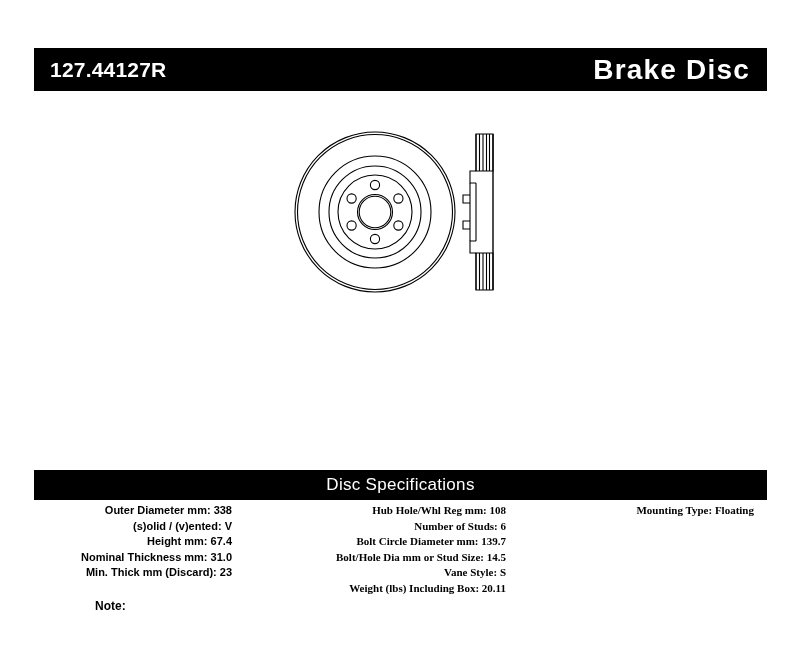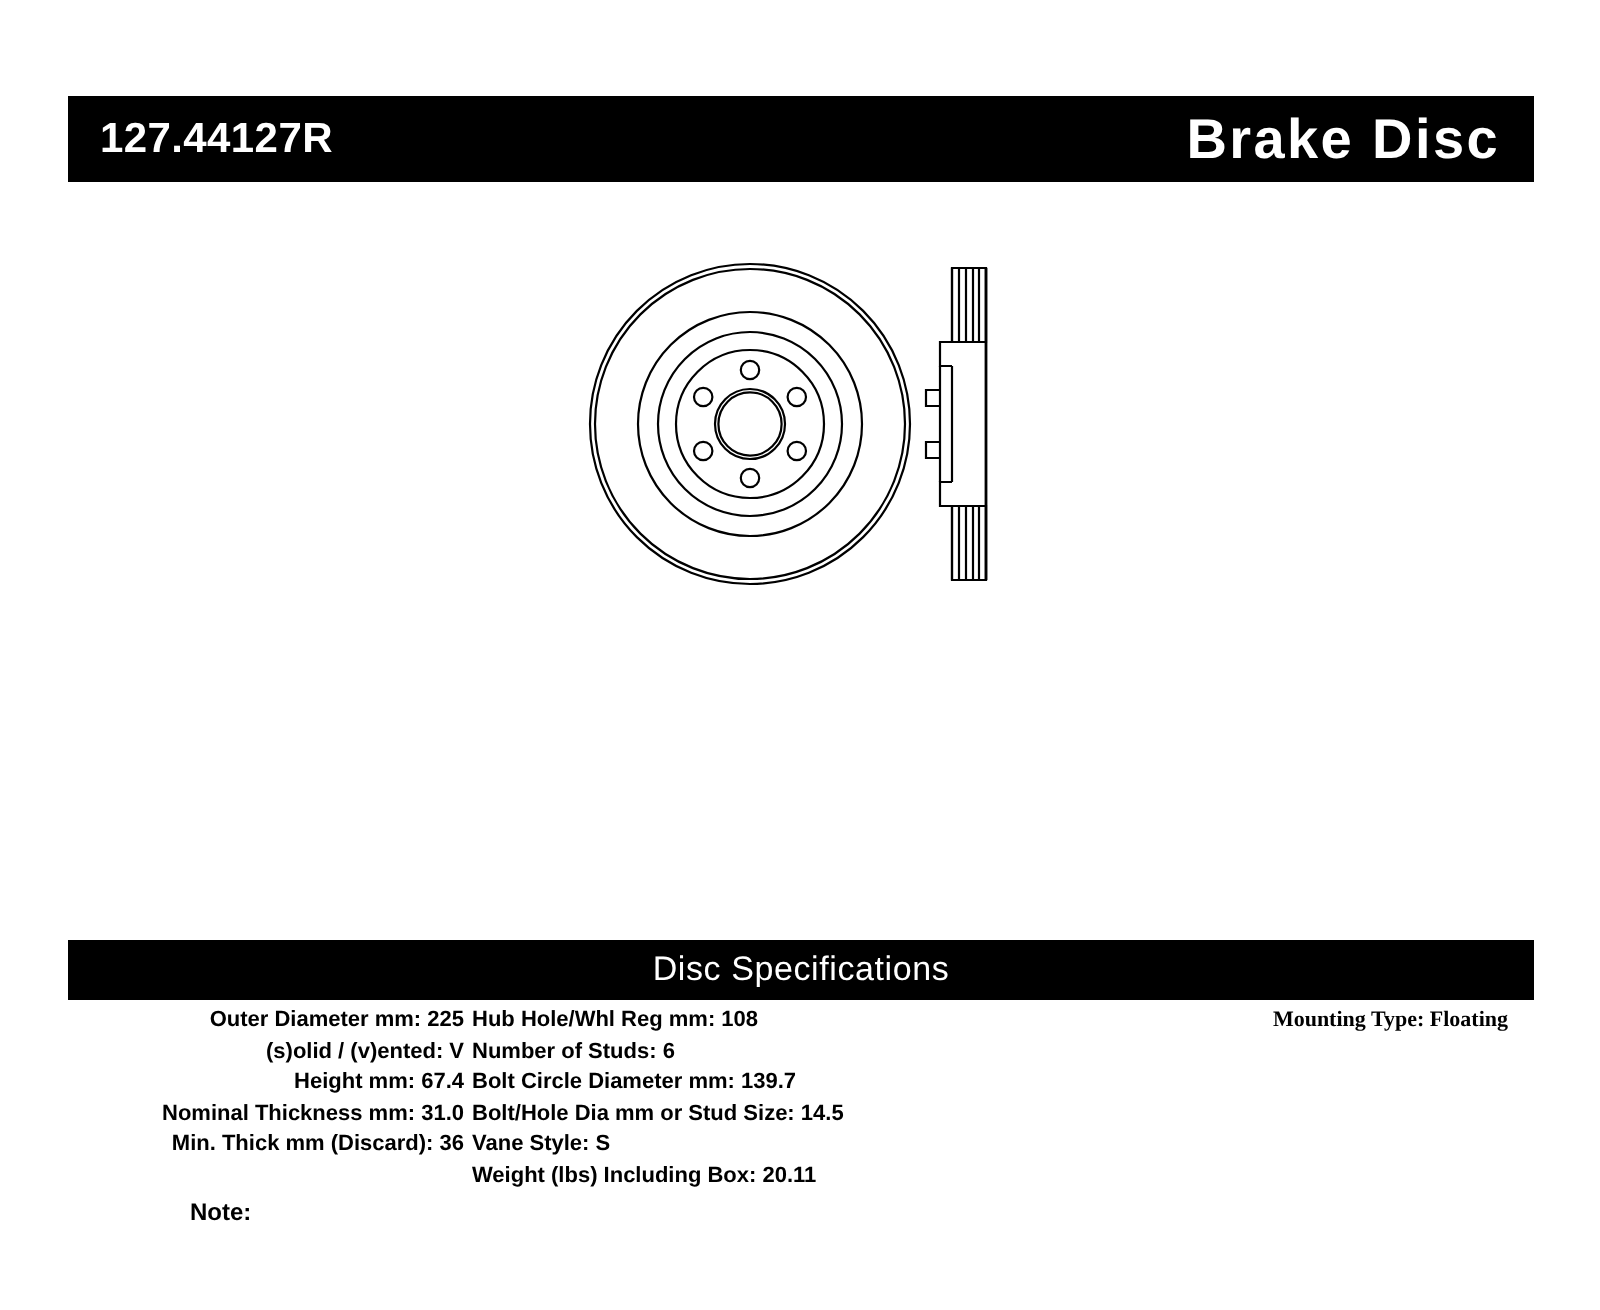--- a/index.html
+++ b/index.html
@@ -93,23 +93,24 @@
   .col {
     position: absolute;
     top: 0;
   }
   .col-left {
     left: 0;
     width: 198px;
     text-align: right;
   }
   .col-mid {
-    left: 202px;
+    left: 214px;
     width: 258px;
-    text-align: left;
+    text-align: right;
+    font-family: Liberation Serif, serif;
   }
   .col-right {
     left: 490px;
     width: 230px;
     text-align: right;
     font-family: Liberation Serif, serif;
   }
   .spec-line {
     line-height: 15.5px;
     white-space: nowrap;
@@ -182,25 +183,25 @@
     </svg>
   </div>
 
   <div class="spec-bar">
     <span class="spec-bar-label">Disc Specifications</span>
   </div>
 
   <div class="spec-cols">
 
     <div class="col col-left">
-      <div class="spec-line">Outer Diameter mm: 225</div>
+      <div class="spec-line">Outer Diameter mm: 338</div>
       <div class="spec-line">(s)olid / (v)ented: V</div>
       <div class="spec-line">Height mm: 67.4</div>
       <div class="spec-line">Nominal Thickness mm: 31.0</div>
-      <div class="spec-line">Min. Thick mm (Discard): 36</div>
+      <div class="spec-line">Min. Thick mm (Discard): 23</div>
     </div>
 
     <div class="col col-mid">
       <div class="spec-line">Hub Hole/Whl Reg mm: 108</div>
       <div class="spec-line">Number of Studs: 6</div>
       <div class="spec-line">Bolt Circle Diameter mm: 139.7</div>
       <div class="spec-line">Bolt/Hole Dia mm or Stud Size: 14.5</div>
       <div class="spec-line">Vane Style: S</div>
       <div class="spec-line">Weight (lbs) Including Box: 20.11</div>
     </div>

